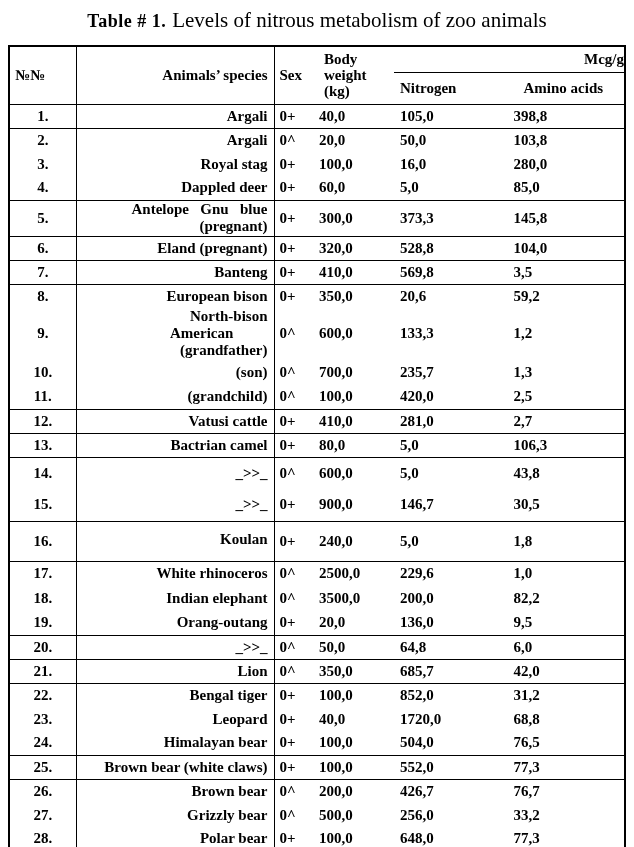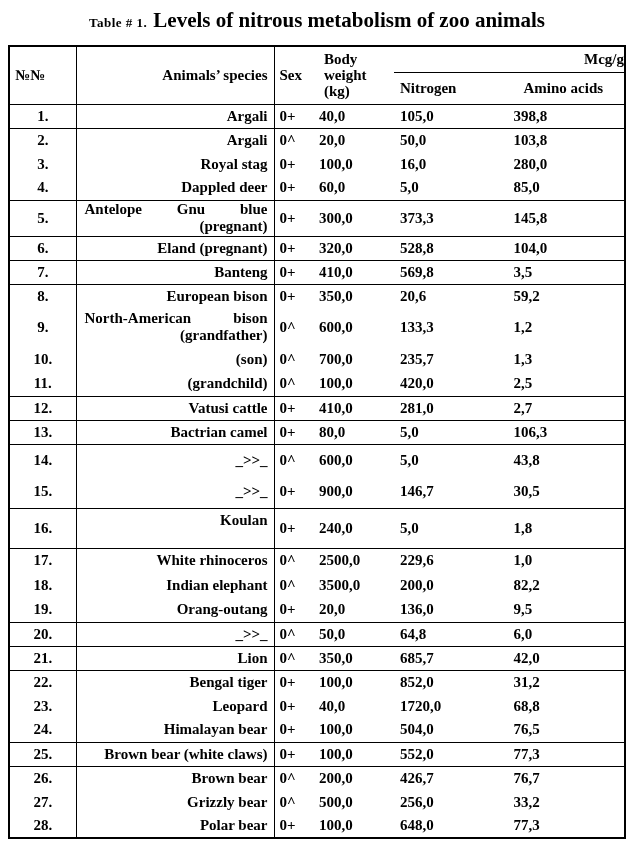--- a/index.html
+++ b/index.html
@@ -6,22 +6,22 @@
   html, body { background: #ffffff; }
   body {
     width: 634px; height: 847px;
     font-family: "Liberation Serif", "DejaVu Serif", serif;
     color: #000000;
     overflow: hidden;
   }
   .page { padding: 6px 8px 0 8px; }
 
   .title { text-align: center; margin: 2px 0 12px 0; white-space: nowrap; }
-  .title-prefix { font-size: 13px; font-weight: bold; letter-spacing: 0.5px; }
-  .title-main   { font-size: 21px; font-weight: bold; margin-left: 6px; }
+  .title-prefix { font-size: 18px; font-weight: bold; letter-spacing: 0.5px; }
+  .title-main   { font-size: 21px; font-weight: normal; margin-left: 6px; }
 
   table.zoo {
     border-collapse: collapse;
     table-layout: fixed;
     width: 618px;
     border: 2px solid #000;
   }
   td {
     font-size: 15px;
     font-weight: bold;
@@ -48,22 +48,22 @@
   thead .h-no { text-align: left; padding-left: 5px; }
   thead .h-wt { text-align: left; padding-left: 5px; line-height: 16px; }
   thead .h-wt span { display: block; }
   tr.h-top { height: 26px; }
   tr.h-bot { height: 32px; }
   .h-mcg { border-bottom: 1.5px solid #000; vertical-align: middle; padding-left: 6px; text-align: right; }
   .h-am  { padding-left: 14px; }
 
   
   tbody tr { height: 24px; }
-  .vtop { vertical-align: top; padding-top: 3px; }
-  .justify-line { display: flex; justify-content: space-between; }
+  .vtop { vertical-align: top; padding-top: 9px; }
+  .justify-line { display: flex; justify-content: space-between; margin-left: 47px; }
 </style>
 </head>
 <body>
 
 <div class="page">
 
   <div class="title">
     <span class="title-prefix">Table # 1.</span><span class="title-main">Levels of nitrous metabolism of zoo animals</span>
   </div>
 

